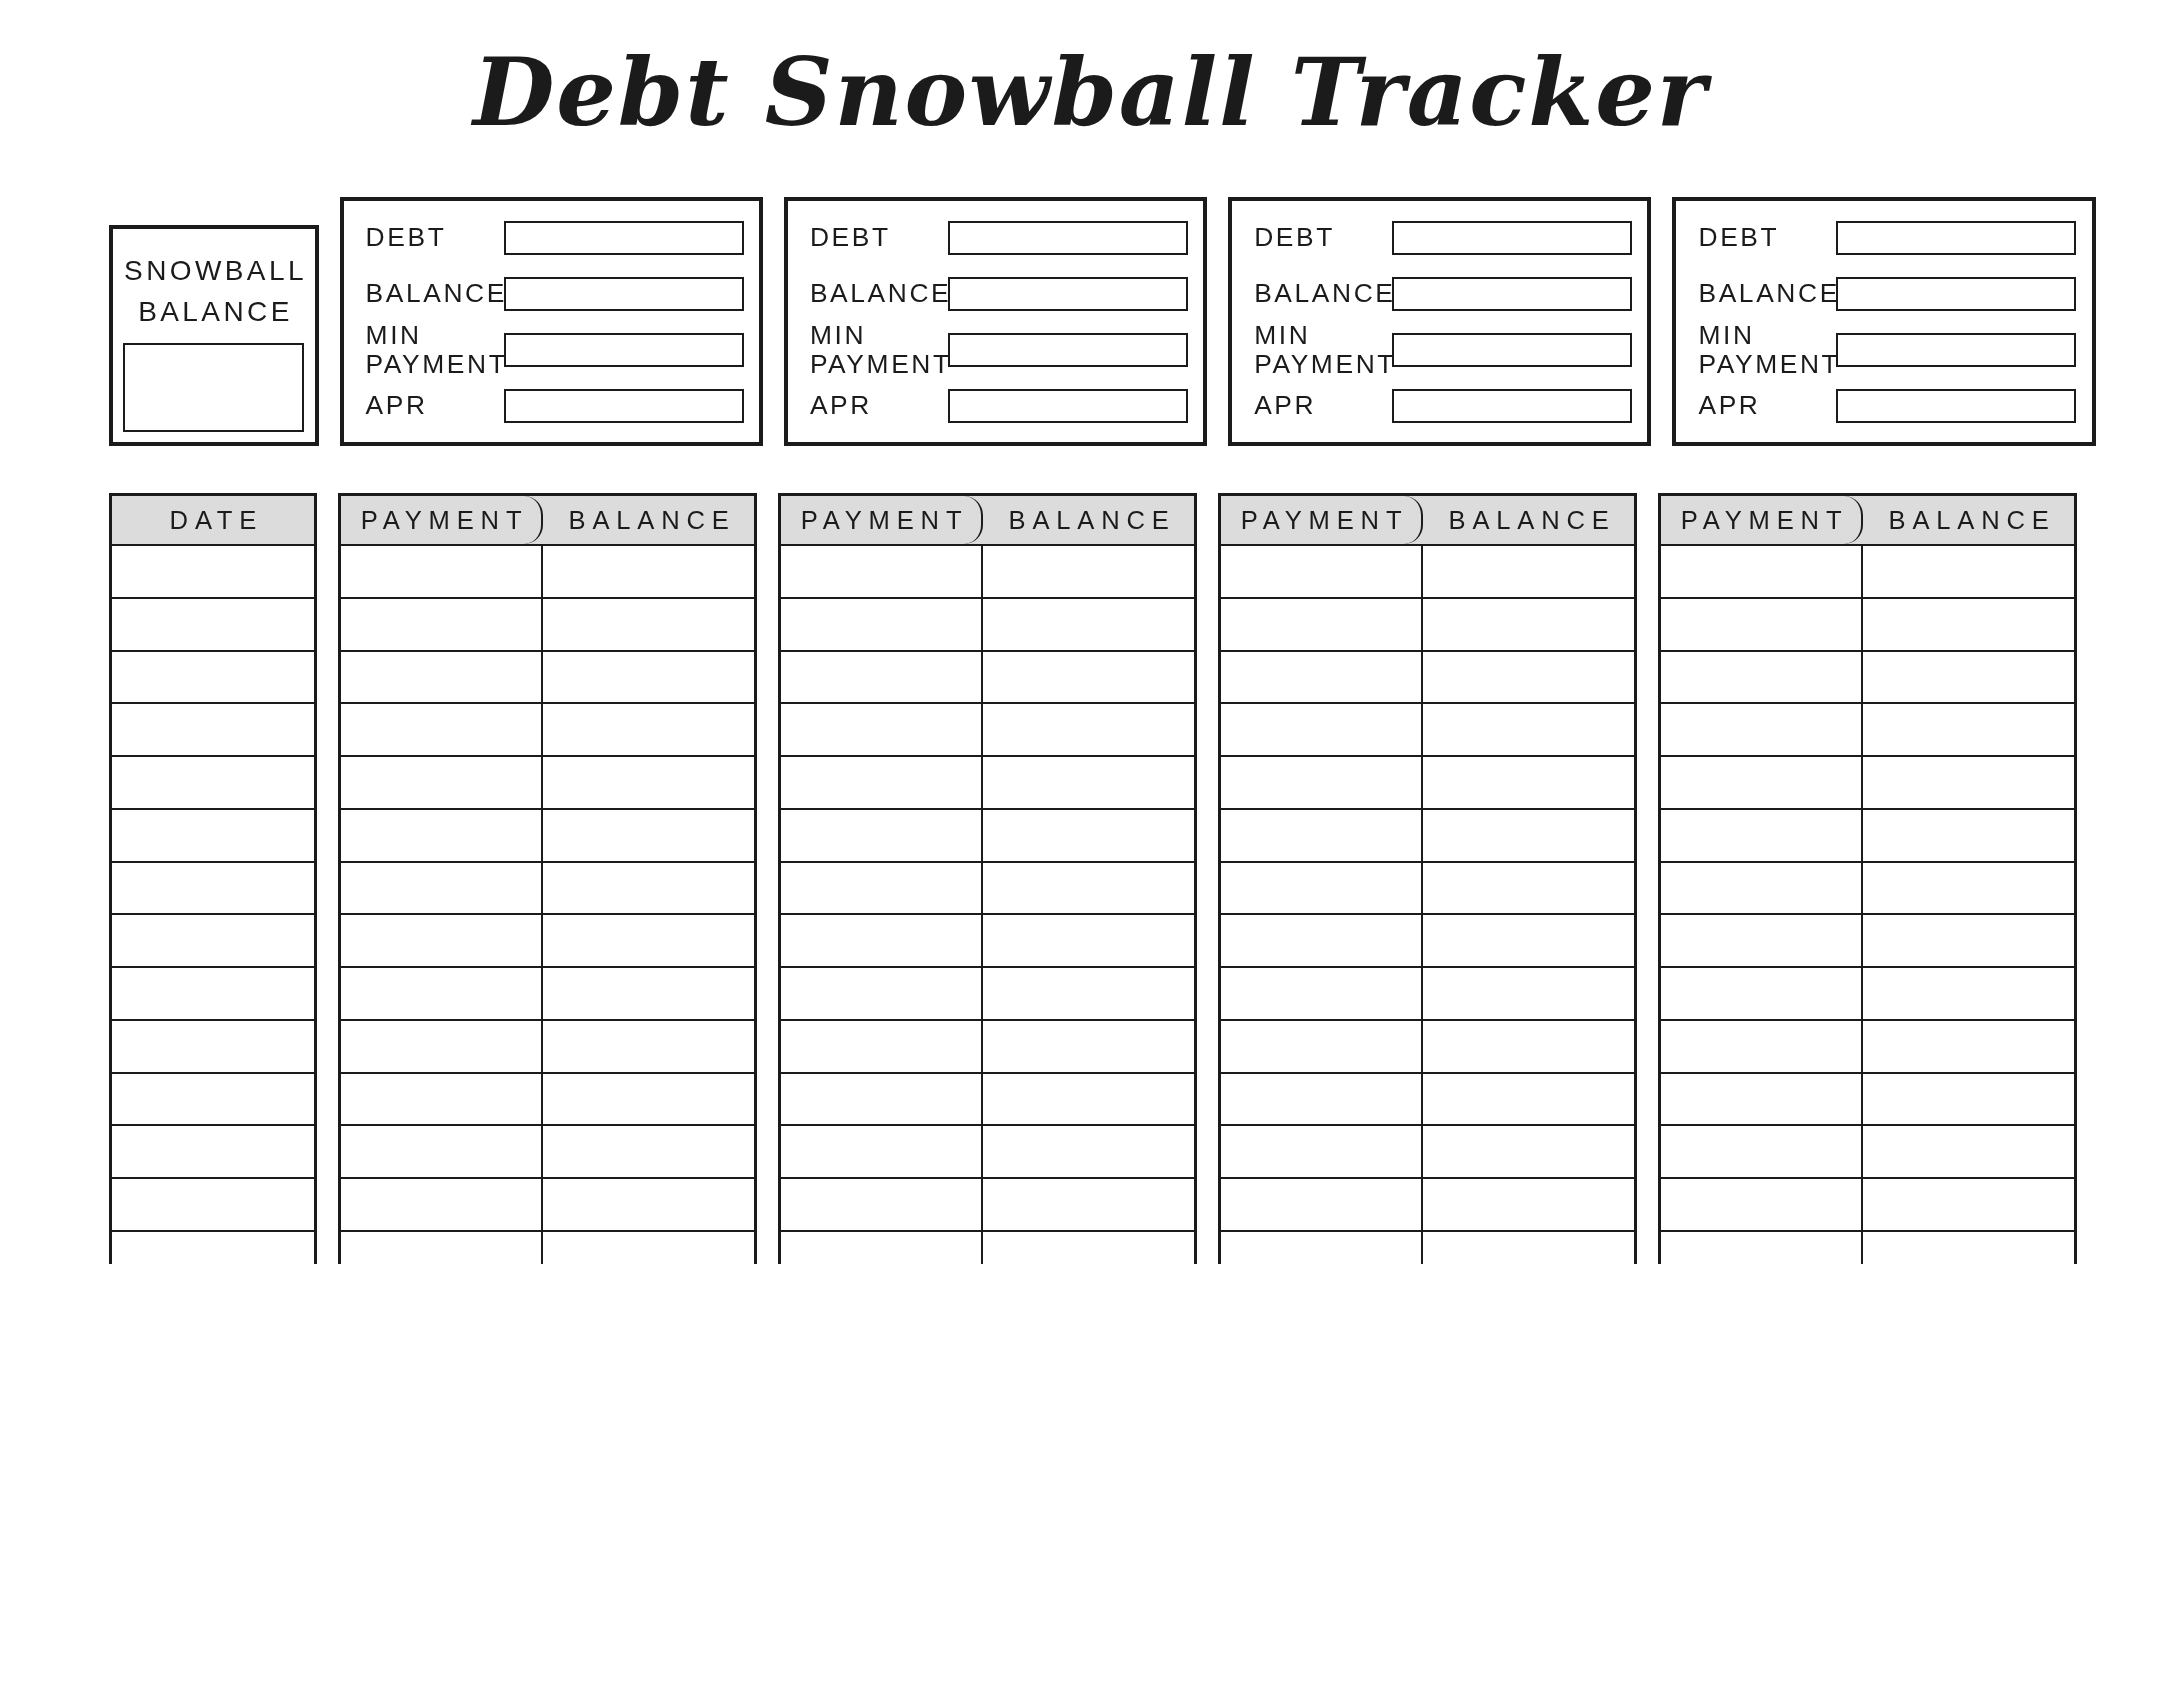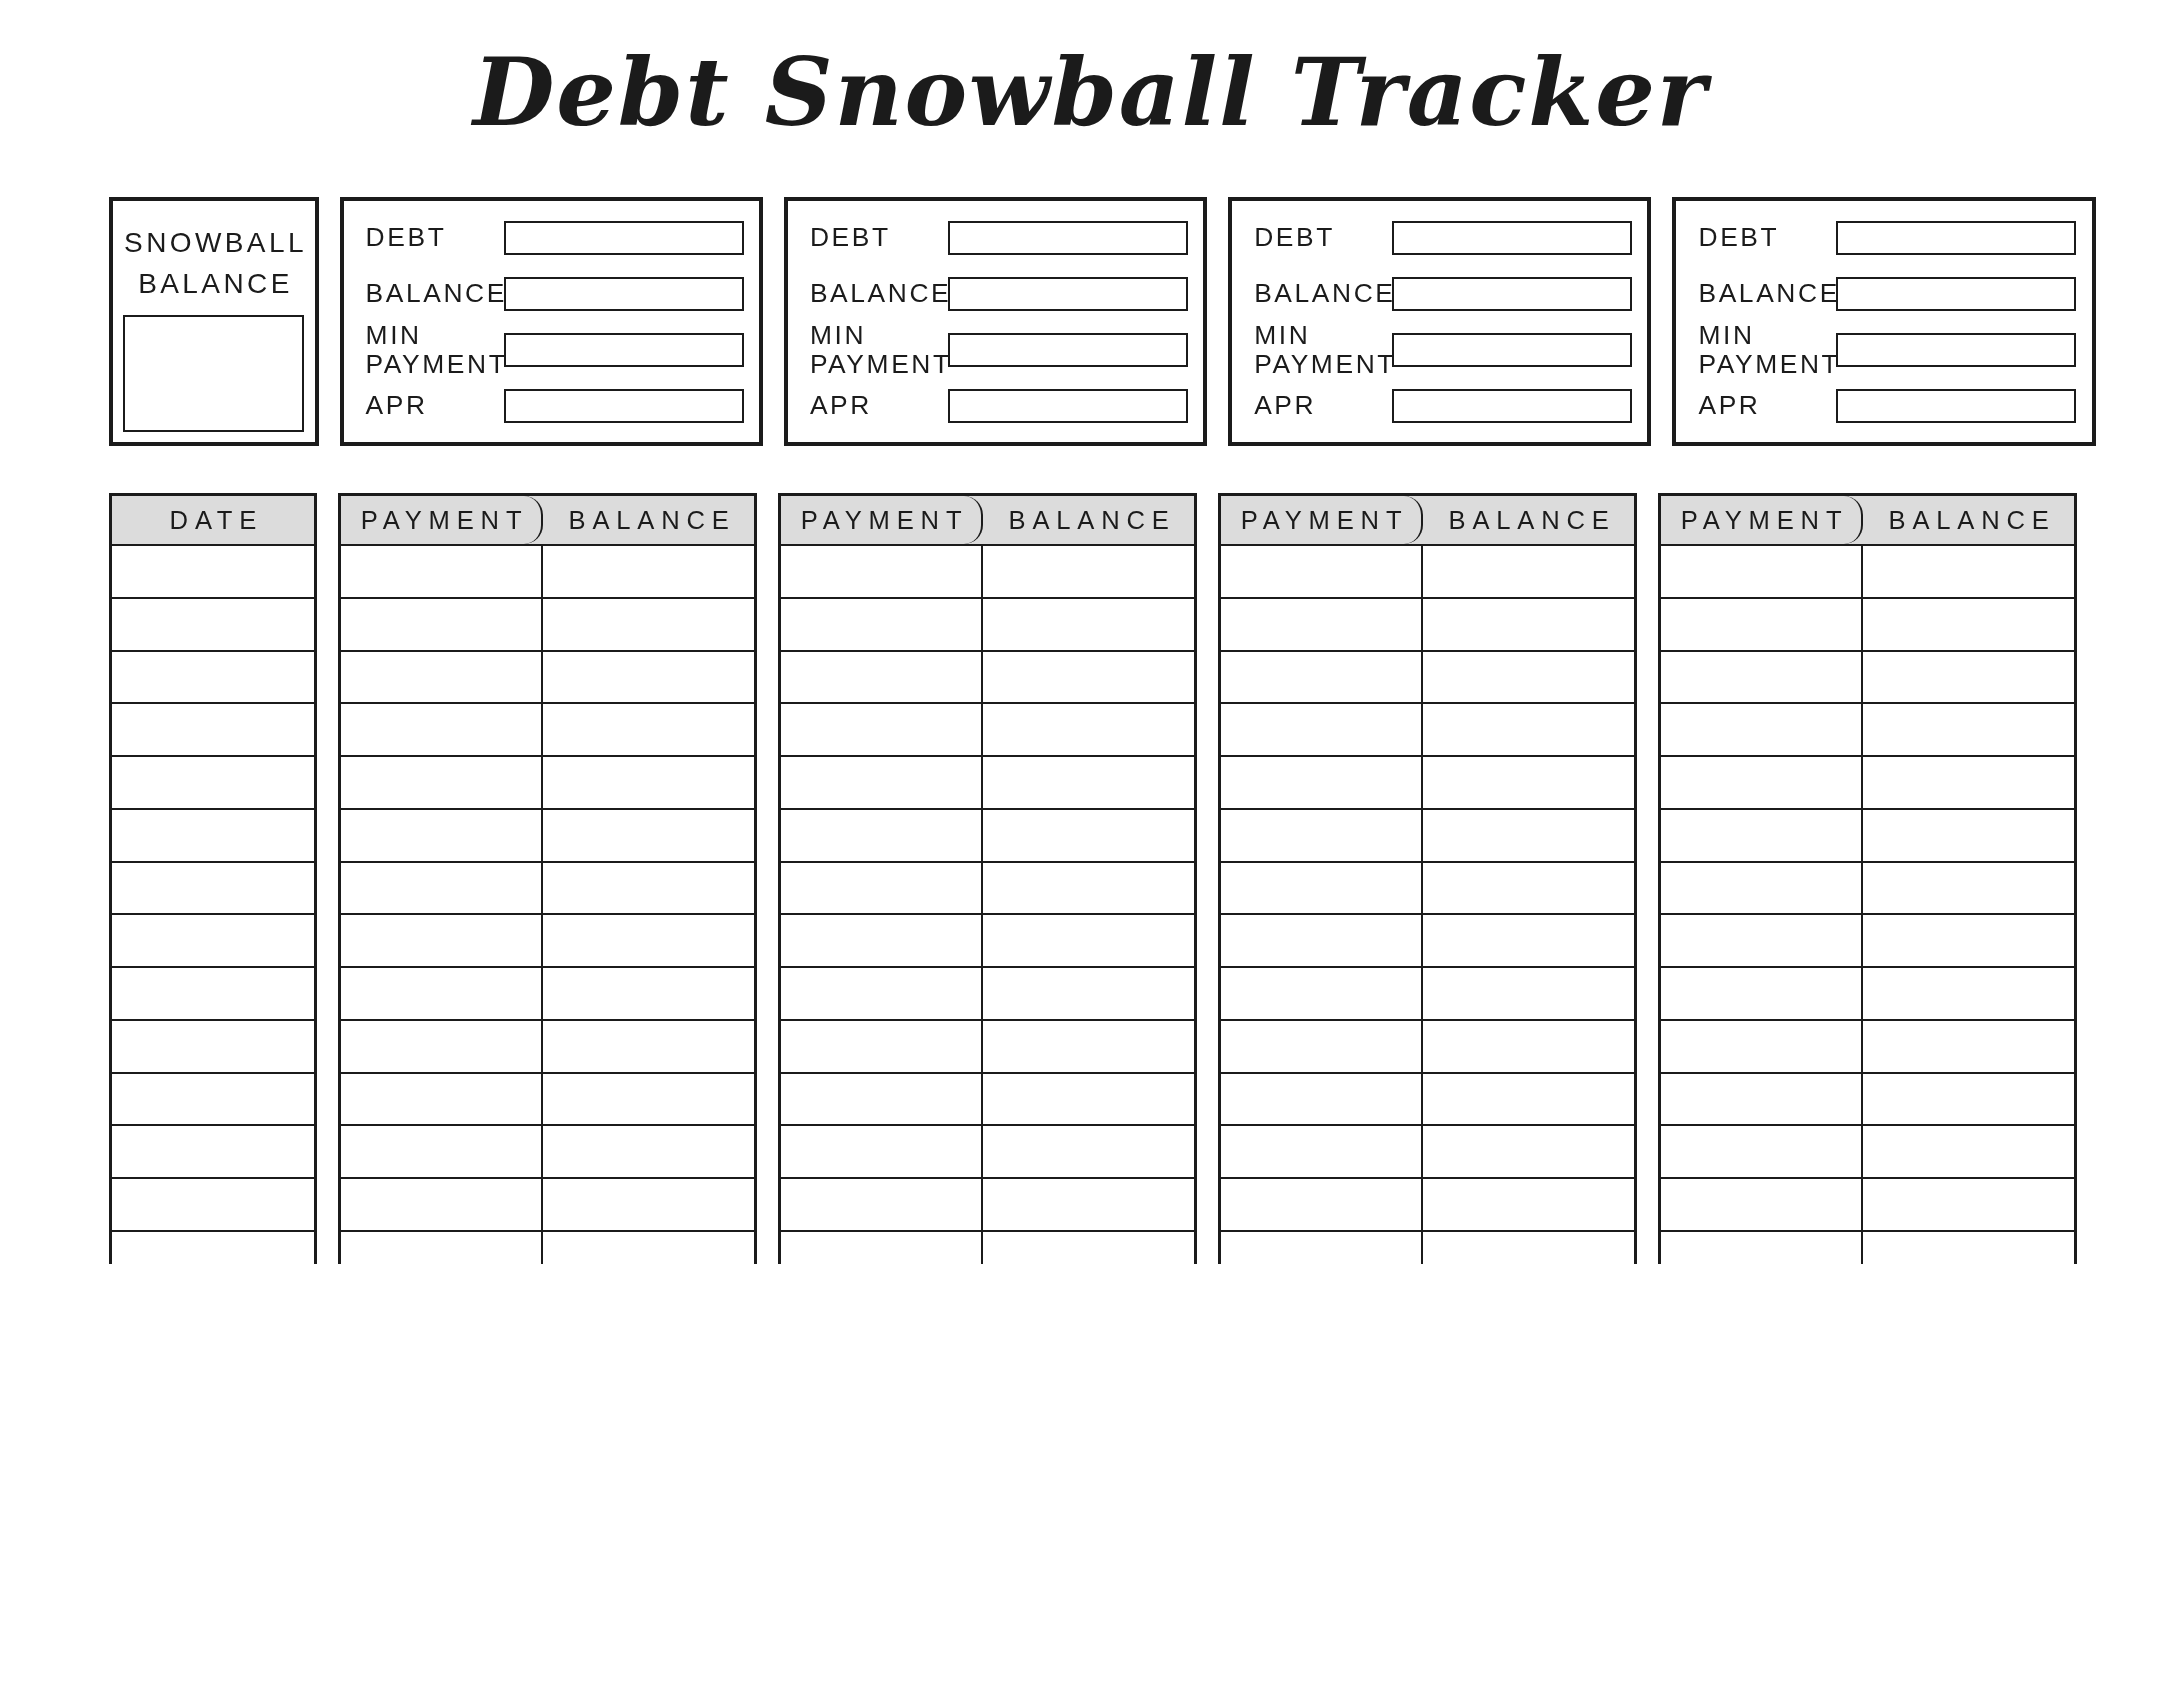--- a/index.html
+++ b/index.html
@@ -40,20 +40,21 @@
     align-items:stretch;
   }
   .snowball-card{
     flex:0 0 208px;
     border:4.3px solid var(--ink);
     display:flex;
     flex-direction:column;
     align-items:center;
     padding:22px 7.7px 7.7px 7.7px;
     background:var(--bg);
+    margin-top:28px;
   }
   .sb-label{
     text-align:center;
     font-size:28px;
     letter-spacing:3.4px;
     line-height:1.45;
     white-space:nowrap;
   }
   .sb-label div{padding-left:3.4px;}
   .sb-input{

